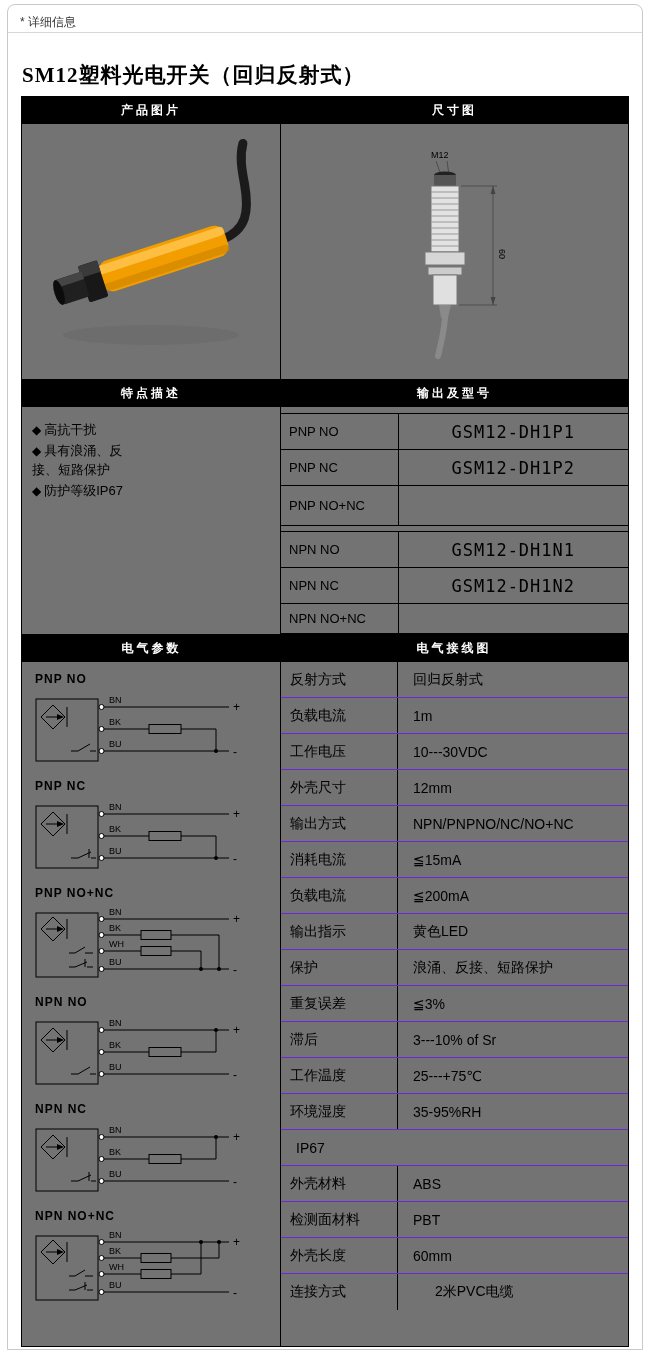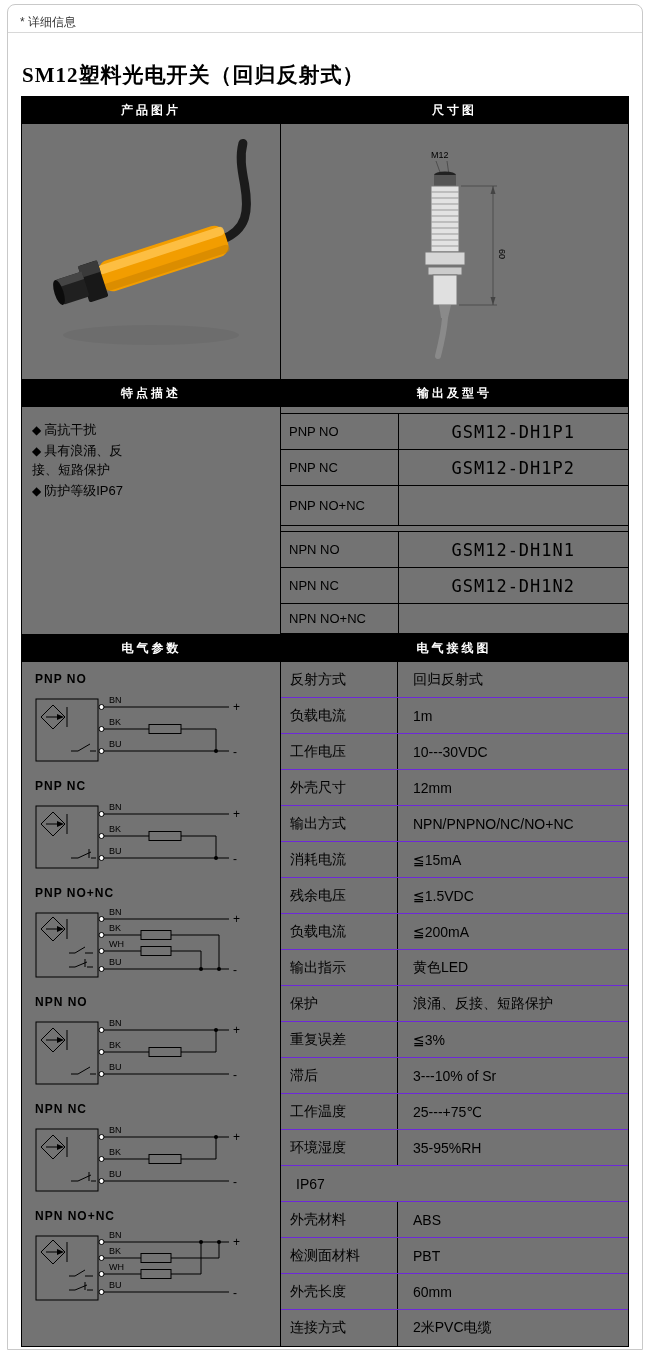--- a/index.html
+++ b/index.html
@@ -38,21 +38,21 @@
   .wiring-cell { height:684px; padding:10px 0 0 11px; }
   .wd { margin-bottom:8px; }
   .wd-label { font-weight:700; font-size:12px; margin:0 0 1px 2px; letter-spacing:1px; }
   .wd-svg { display:block; }
   .wt { font-size:9px; fill:#000; font-family:"Liberation Sans",sans-serif; }
   .pol { font-size:12px; fill:#000; font-family:"Liberation Sans",sans-serif; }
 
   .params-cell { height:684px; padding:0; }
   .param-table { height:100%; display:grid; grid-template-rows:repeat(19,1fr); }
   .param-row { display:grid; grid-template-columns:117px 1fr; border-bottom:1px solid #6d28d9; font-size:14px; }
-  .param-row:last-child { border-bottom:none; }
+  .param-row:last-child { border-bottom:none;gap:22px; }
   .param-name { border-right:1px solid #000; display:flex; align-items:center; padding-left:9px; }
   .param-value { display:flex; align-items:center; padding-left:15px; }
 </style>
 </head>
 <body>
 
 <div class="frame">
   <div class="info-bar">* 详细信息</div>
   <div class="content">
     <div class="doc-title">SM12塑料光电开关（回归反射式）</div>
@@ -393,24 +393,20 @@
             </div>
           <div class="param-row">
               <div class="param-name">输出方式</div>
               <div class="param-value">NPN/PNPNO/NC/NO+NC</div>
             </div>
           <div class="param-row">
               <div class="param-name">消耗电流</div>
               <div class="param-value">≦15mA</div>
             </div>
           <div class="param-row">
-              <div class="param-name">残余电压</div>
-              <div class="param-value">≦1.5VDC</div>
-            </div>
-          <div class="param-row">
               <div class="param-name">负载电流</div>
               <div class="param-value">≦200mA</div>
             </div>
           <div class="param-row">
               <div class="param-name">输出指示</div>
               <div class="param-value">黄色LED</div>
             </div>
           <div class="param-row">
               <div class="param-name">保护</div>
               <div class="param-value">浪涌、反接、短路保护</div>

